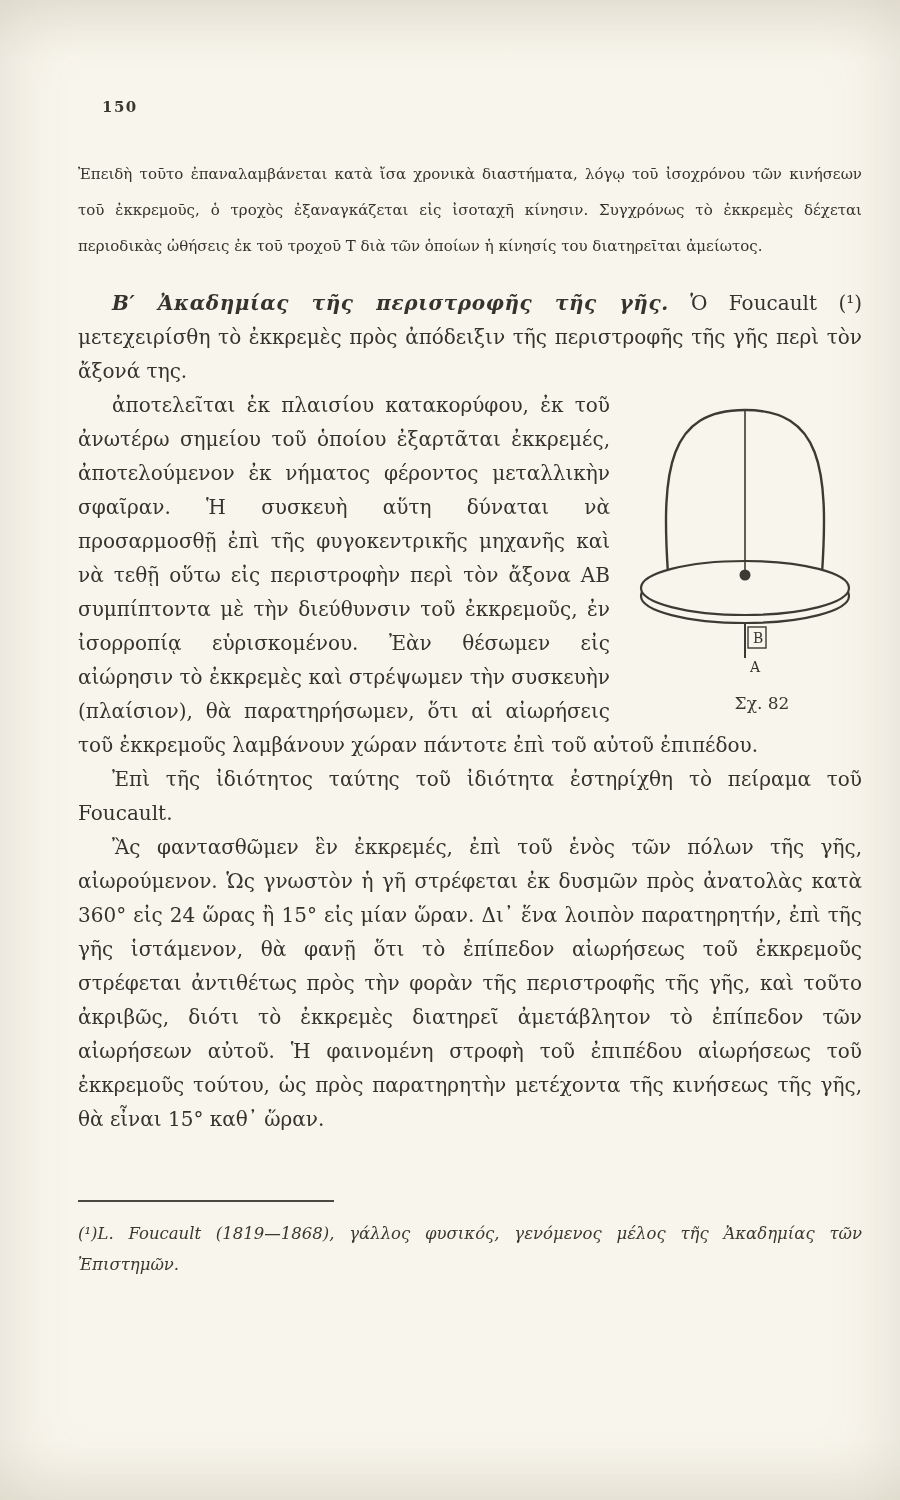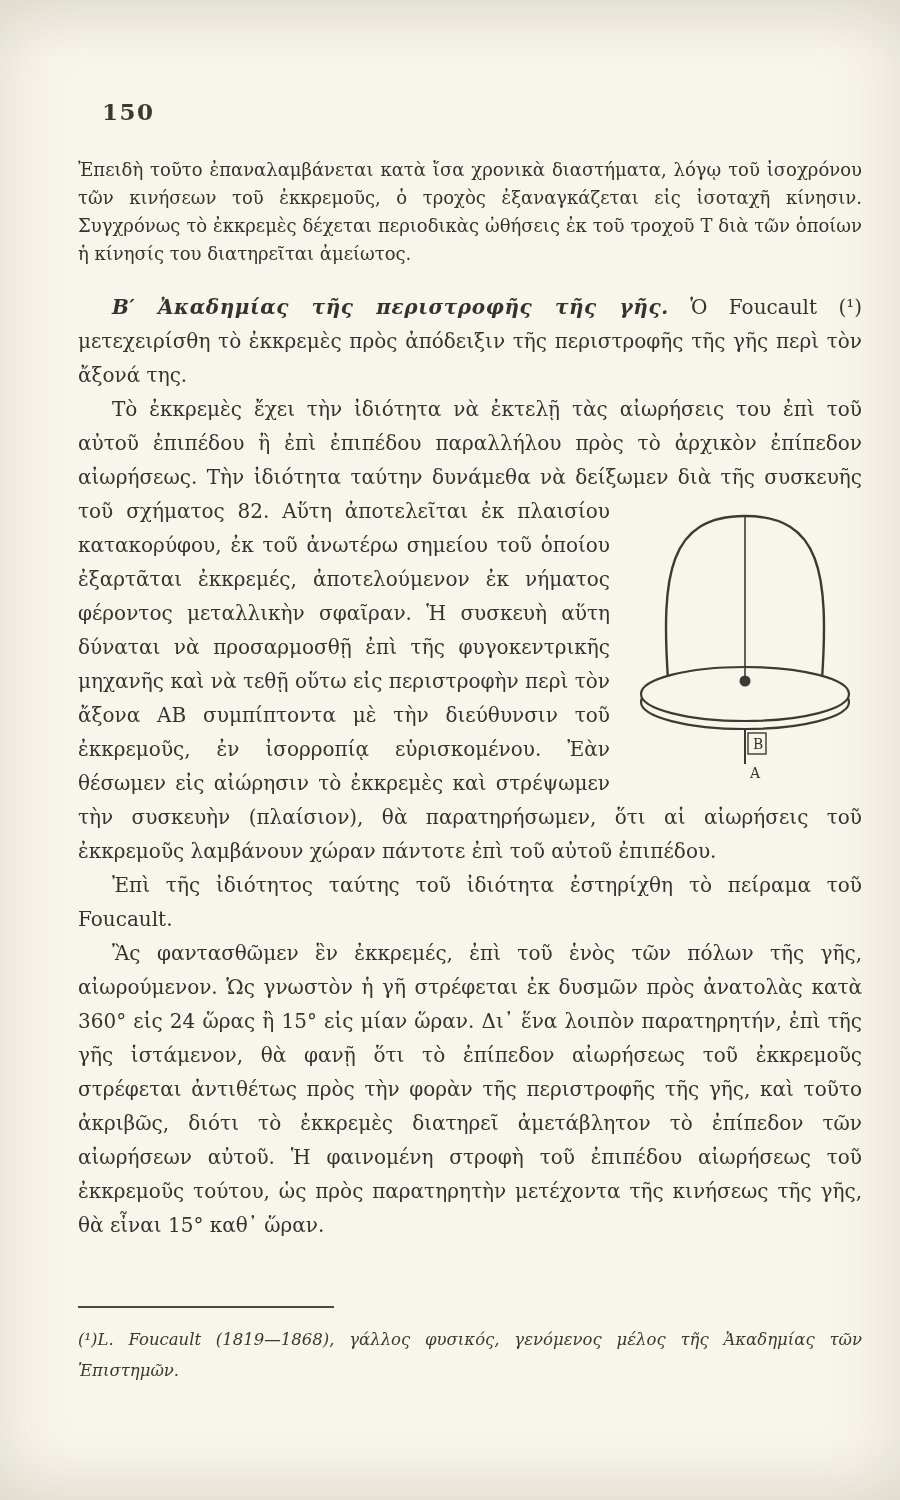--- a/index.html
+++ b/index.html
@@ -9,28 +9,28 @@
     font-family:"DejaVu Serif","Liberation Serif",serif;
   }
   .page{
     position:relative;width:900px;height:1500px;overflow:hidden;
     background:linear-gradient(180deg,#efece0 0%,#f8f5ec 4%,#f8f5ec 96%,#f1eee2 100%);
     box-shadow:inset 0 0 70px rgba(115,105,82,0.18);
     color:#35332c;
   }
   .pagenum{
     position:absolute;top:98px;left:102px;
-    font-size:23px;font-weight:bold;letter-spacing:1.5px;color:#3a382f;
+    font-size:15px;font-weight:bold;letter-spacing:1.5px;color:#3a382f;
   }
   .content{
     position:absolute;top:156px;left:78px;width:784px;
     text-align:justify;
   }
   p{margin:0;}
-  .small{font-size:18px;line-height:28px;}
+  .small{font-size:15px;line-height:36px;}
   .main{font-size:20px;line-height:34px;}
   .indent{text-indent:34px;}
   .gap-top{margin-top:22px;}
   .heading{font-weight:bold;font-style:italic;letter-spacing:0.6px;}
   
   .figure{
     float:right;width:234px;margin:8px 0 4px 18px;text-align:center;
   }
   .figure svg{display:block;margin:0 auto;}
   .figcaption{display:block;font-size:17px;margin-top:2px;color:#3a382f;}
@@ -56,39 +56,39 @@
   <div class="content">
 
     <p class="small">Ἐπειδὴ τοῦτο ἐπαναλαμβάνεται κατὰ ἴσα χρονικὰ διαστήματα, λόγῳ τοῦ ἰσοχρόνου τῶν κινήσεων τοῦ ἐκκρεμοῦς, ὁ τροχὸς ἐξαναγκάζεται εἰς ἰσοταχῆ κίνησιν. Συγχρόνως τὸ ἐκκρεμὲς δέχεται περιοδικὰς ὠθήσεις ἐκ τοῦ τροχοῦ Τ διὰ τῶν ὁποίων ἡ κίνησίς του διατηρεῖται ἀμείωτος.</p>
 
     <p class="main indent gap-top">
       <span class="heading">Β′ Ἀκαδημίας τῆς περιστροφῆς τῆς γῆς.</span>
       <span>Ὁ Foucault (¹) μετεχειρίσθη τὸ ἐκκρεμὲς πρὸς ἀπόδειξιν τῆς περιστροφῆς τῆς γῆς περὶ τὸν ἄξονά της.</span>
     </p>
 
     <p class="main indent">
-      <span>Τὸ ἐκκρεμὲς ἔχει τὴν ἰδιότητα νὰ ἐκτελῇ τὰς αἰωρήσεις του ἐπὶ τοῦ αὐτοῦ ἐπιπέδου ἢ ἐπὶ ἐπιπέδου παραλλήλου πρὸς τὸ ἀρχικὸν ἐπίπεδον αἰωρήσεως. Τὴν ἰδιότητα ταύτην δυνάμεθα νὰ δείξωμεν διὰ τῆς συσκευῆς τοῦ σχήματος 82. Αὕτη</span>
       <span class="figure">
         <svg width="228" height="288" viewBox="0 0 228 288">
 
           <path class="ink-line" stroke-width="2.4" d="M 37 178 C 30 72 38 14 114 14 C 190 14 198 72 191 178"></path>
 
           <ellipse class="ink-line" stroke-width="2.2" cx="114" cy="200" rx="104" ry="27"></ellipse>
 
           <ellipse cx="114" cy="192" rx="104" ry="27" fill="#f8f5ec" stroke="#3c3a32" stroke-width="2.2"></ellipse>
 
           <line class="ink-line" stroke-width="1.6" x1="114" y1="15" x2="114" y2="176"></line>
 
           <circle class="ink-fill" cx="114" cy="179" r="5.5"></circle>
 
           <line class="ink-line" stroke-width="2" x1="114" y1="227" x2="114" y2="262"></line>
           <rect class="ink-line" stroke-width="1.4" x="117" y="231" width="18" height="21"></rect>
           <text class="svg-label" x="122" y="247">B</text>
           <text class="svg-label" x="119" y="276">A</text>
         </svg>
+        <span class="figcaption">Σχ. 82</span>
       </span>
       <span>ἀποτελεῖται ἐκ πλαισίου κατακορύφου, ἐκ τοῦ ἀνωτέρω σημείου τοῦ ὁποίου ἐξαρτᾶται ἐκκρεμές, ἀποτελούμενον ἐκ νήματος φέροντος μεταλλικὴν σφαῖραν. Ἡ συσκευὴ αὕτη δύναται νὰ προσαρμοσθῇ ἐπὶ τῆς φυγοκεντρικῆς μηχανῆς καὶ νὰ τεθῇ οὕτω εἰς περιστροφὴν περὶ τὸν ἄξονα ΑΒ συμπίπτοντα μὲ τὴν διεύθυνσιν τοῦ ἐκκρεμοῦς, ἐν ἰσορροπίᾳ εὑρισκομένου. Ἐὰν θέσωμεν εἰς αἰώρησιν τὸ ἐκκρεμὲς καὶ στρέψωμεν τὴν συσκευὴν (πλαίσιον), θὰ παρατηρήσωμεν, ὅτι αἱ αἰωρήσεις τοῦ ἐκκρεμοῦς λαμβάνουν χώραν πάντοτε ἐπὶ τοῦ αὐτοῦ ἐπιπέδου.</span>
     </p>
 
     <p class="main indent">Ἐπὶ τῆς ἰδιότητος ταύτης τοῦ ἰδιότητα ἐστηρίχθη τὸ πείραμα τοῦ Foucault.</p>
 
     <p class="main indent">Ἂς φαντασθῶμεν ἓν ἐκκρεμές, ἐπὶ τοῦ ἑνὸς τῶν πόλων τῆς γῆς, αἰωρούμενον. Ὡς γνωστὸν ἡ γῆ στρέφεται ἐκ δυσμῶν πρὸς ἀνατολὰς κατὰ 360° εἰς 24 ὥρας ἢ 15° εἰς μίαν ὥραν. Δι᾽ ἕνα λοιπὸν παρατηρητήν, ἐπὶ τῆς γῆς ἱστάμενον, θὰ φανῇ ὅτι τὸ ἐπίπεδον αἰωρήσεως τοῦ ἐκκρεμοῦς στρέφεται ἀντιθέτως πρὸς τὴν φορὰν τῆς περιστροφῆς τῆς γῆς, καὶ τοῦτο ἀκριβῶς, διότι τὸ ἐκκρεμὲς διατηρεῖ ἀμετάβλητον τὸ ἐπίπεδον τῶν αἰωρήσεων αὐτοῦ. Ἡ φαινομένη στροφὴ τοῦ ἐπιπέδου αἰωρήσεως τοῦ ἐκκρεμοῦς τούτου, ὡς πρὸς παρατηρητὴν μετέχοντα τῆς κινήσεως τῆς γῆς, θὰ εἶναι 15° καθ᾽ ὥραν.</p>
 
     <hr class="footnote-sep">
 

